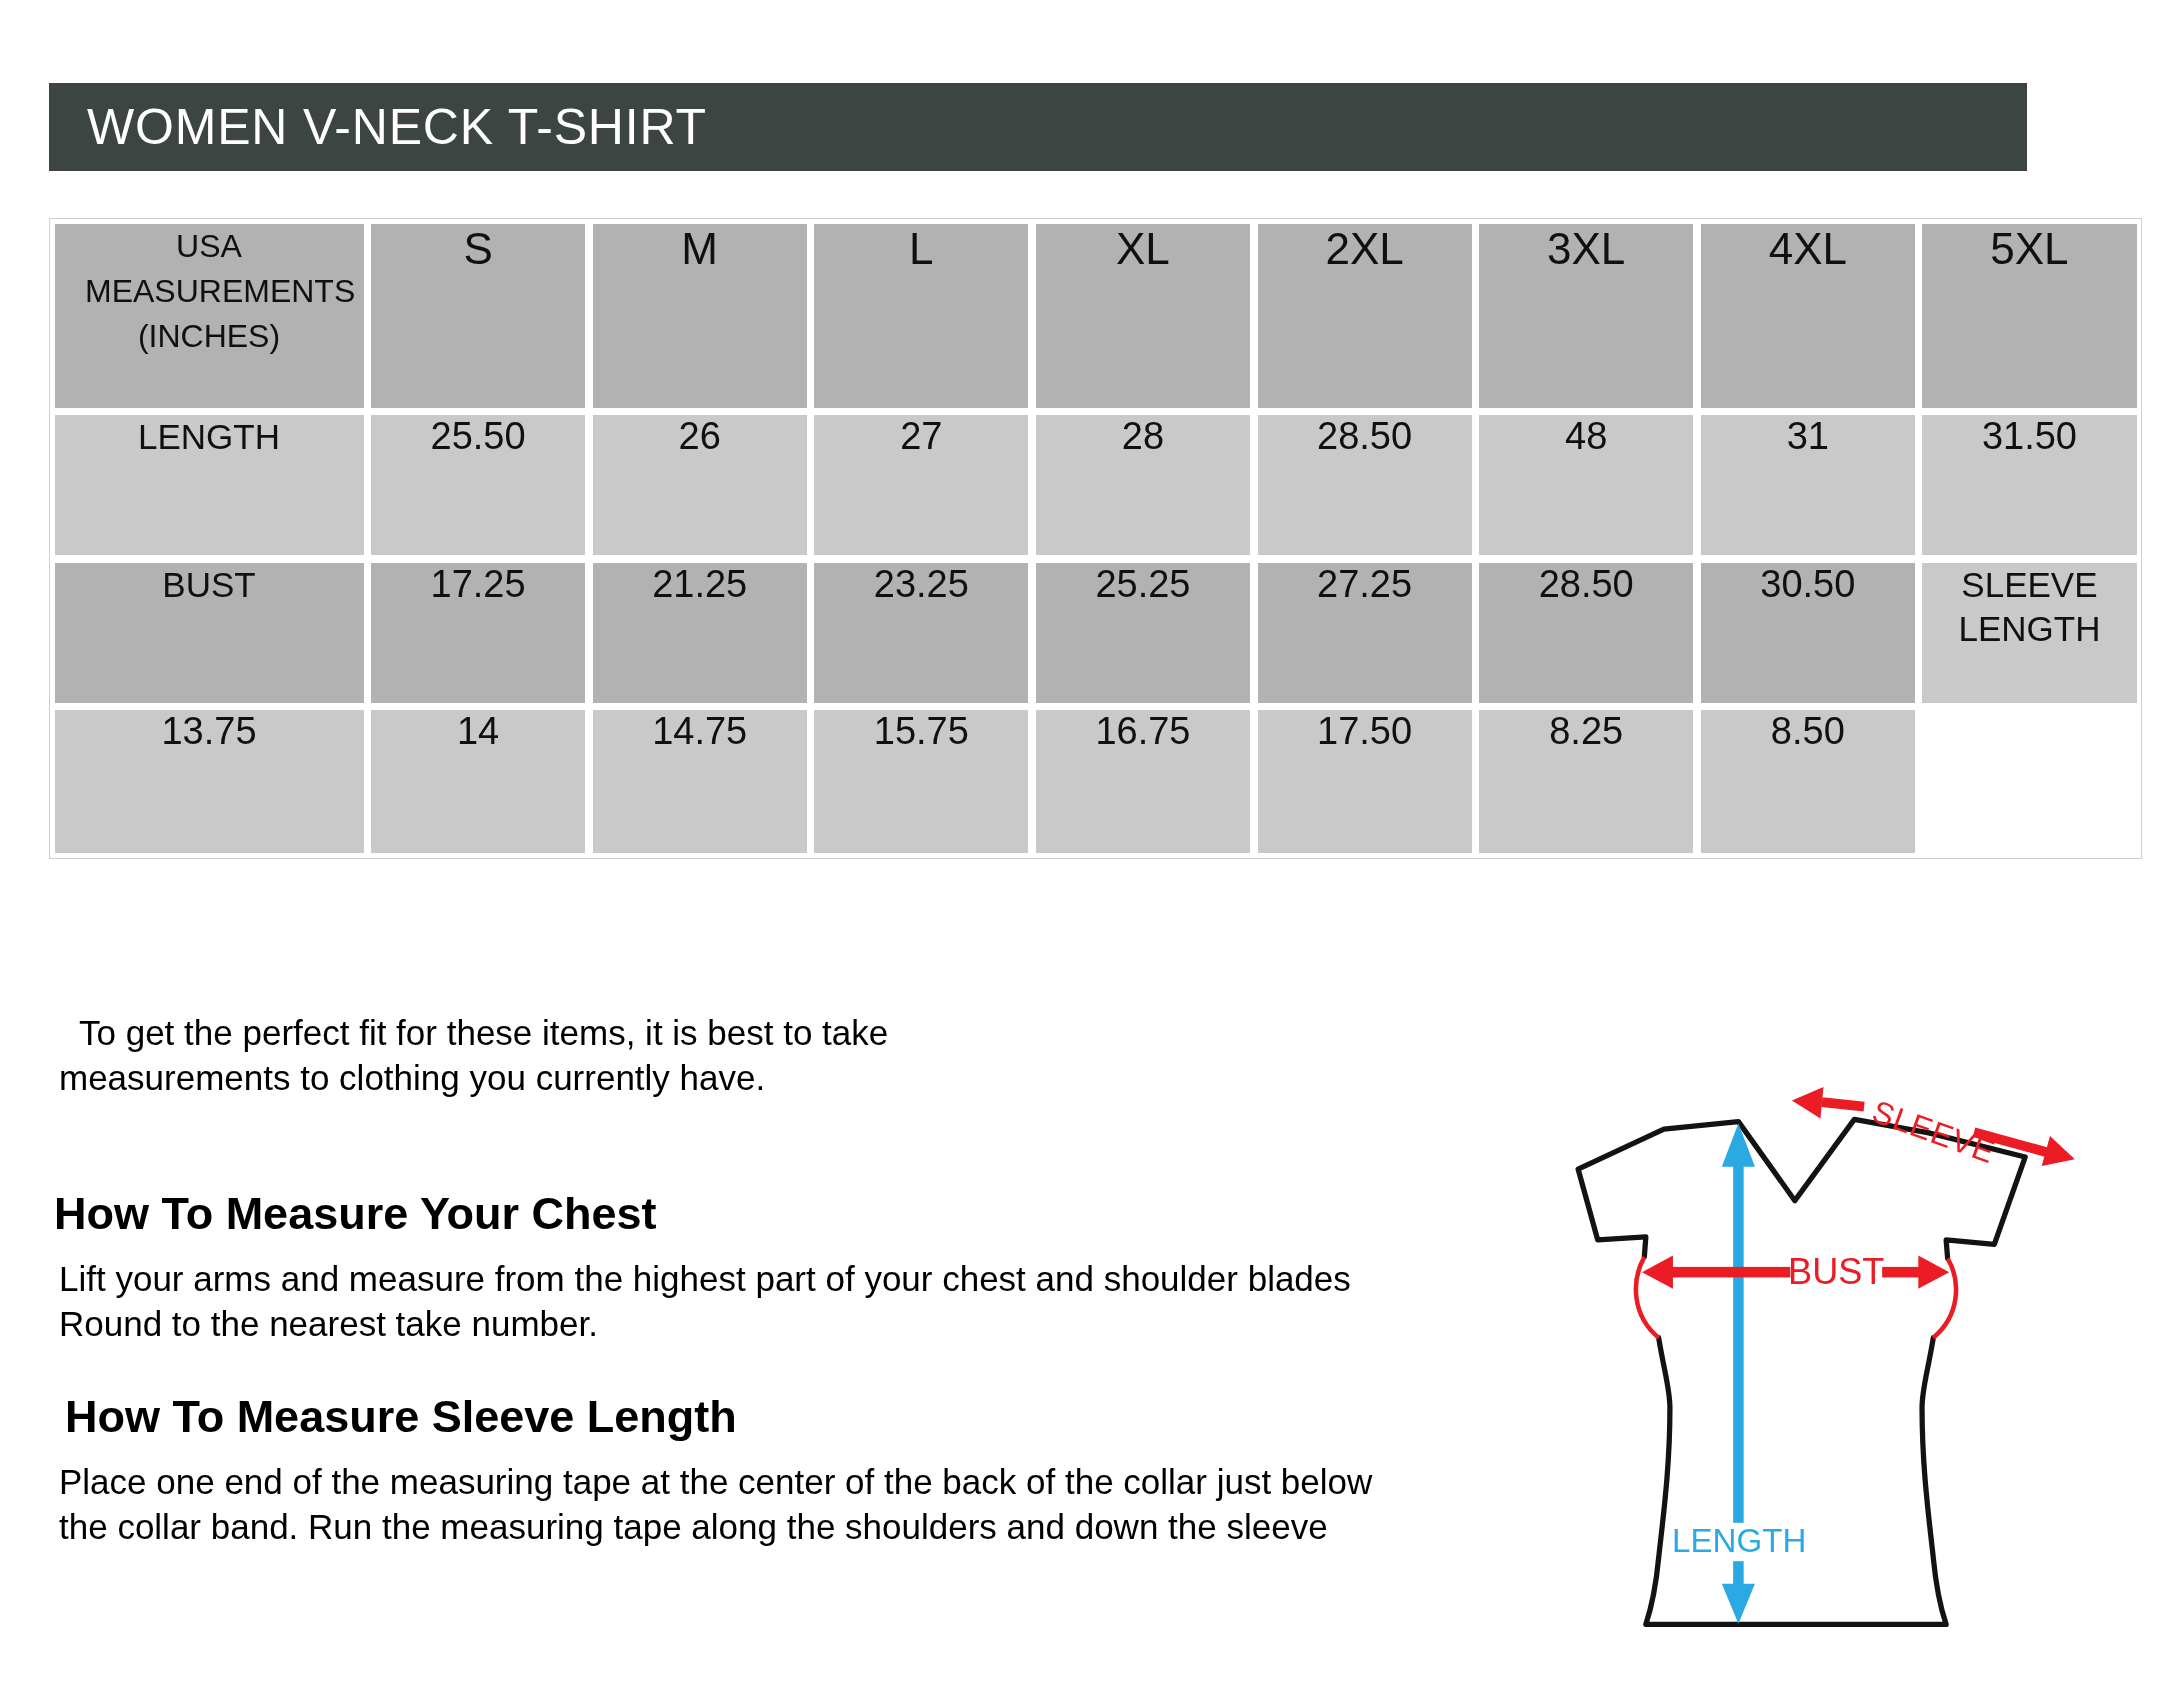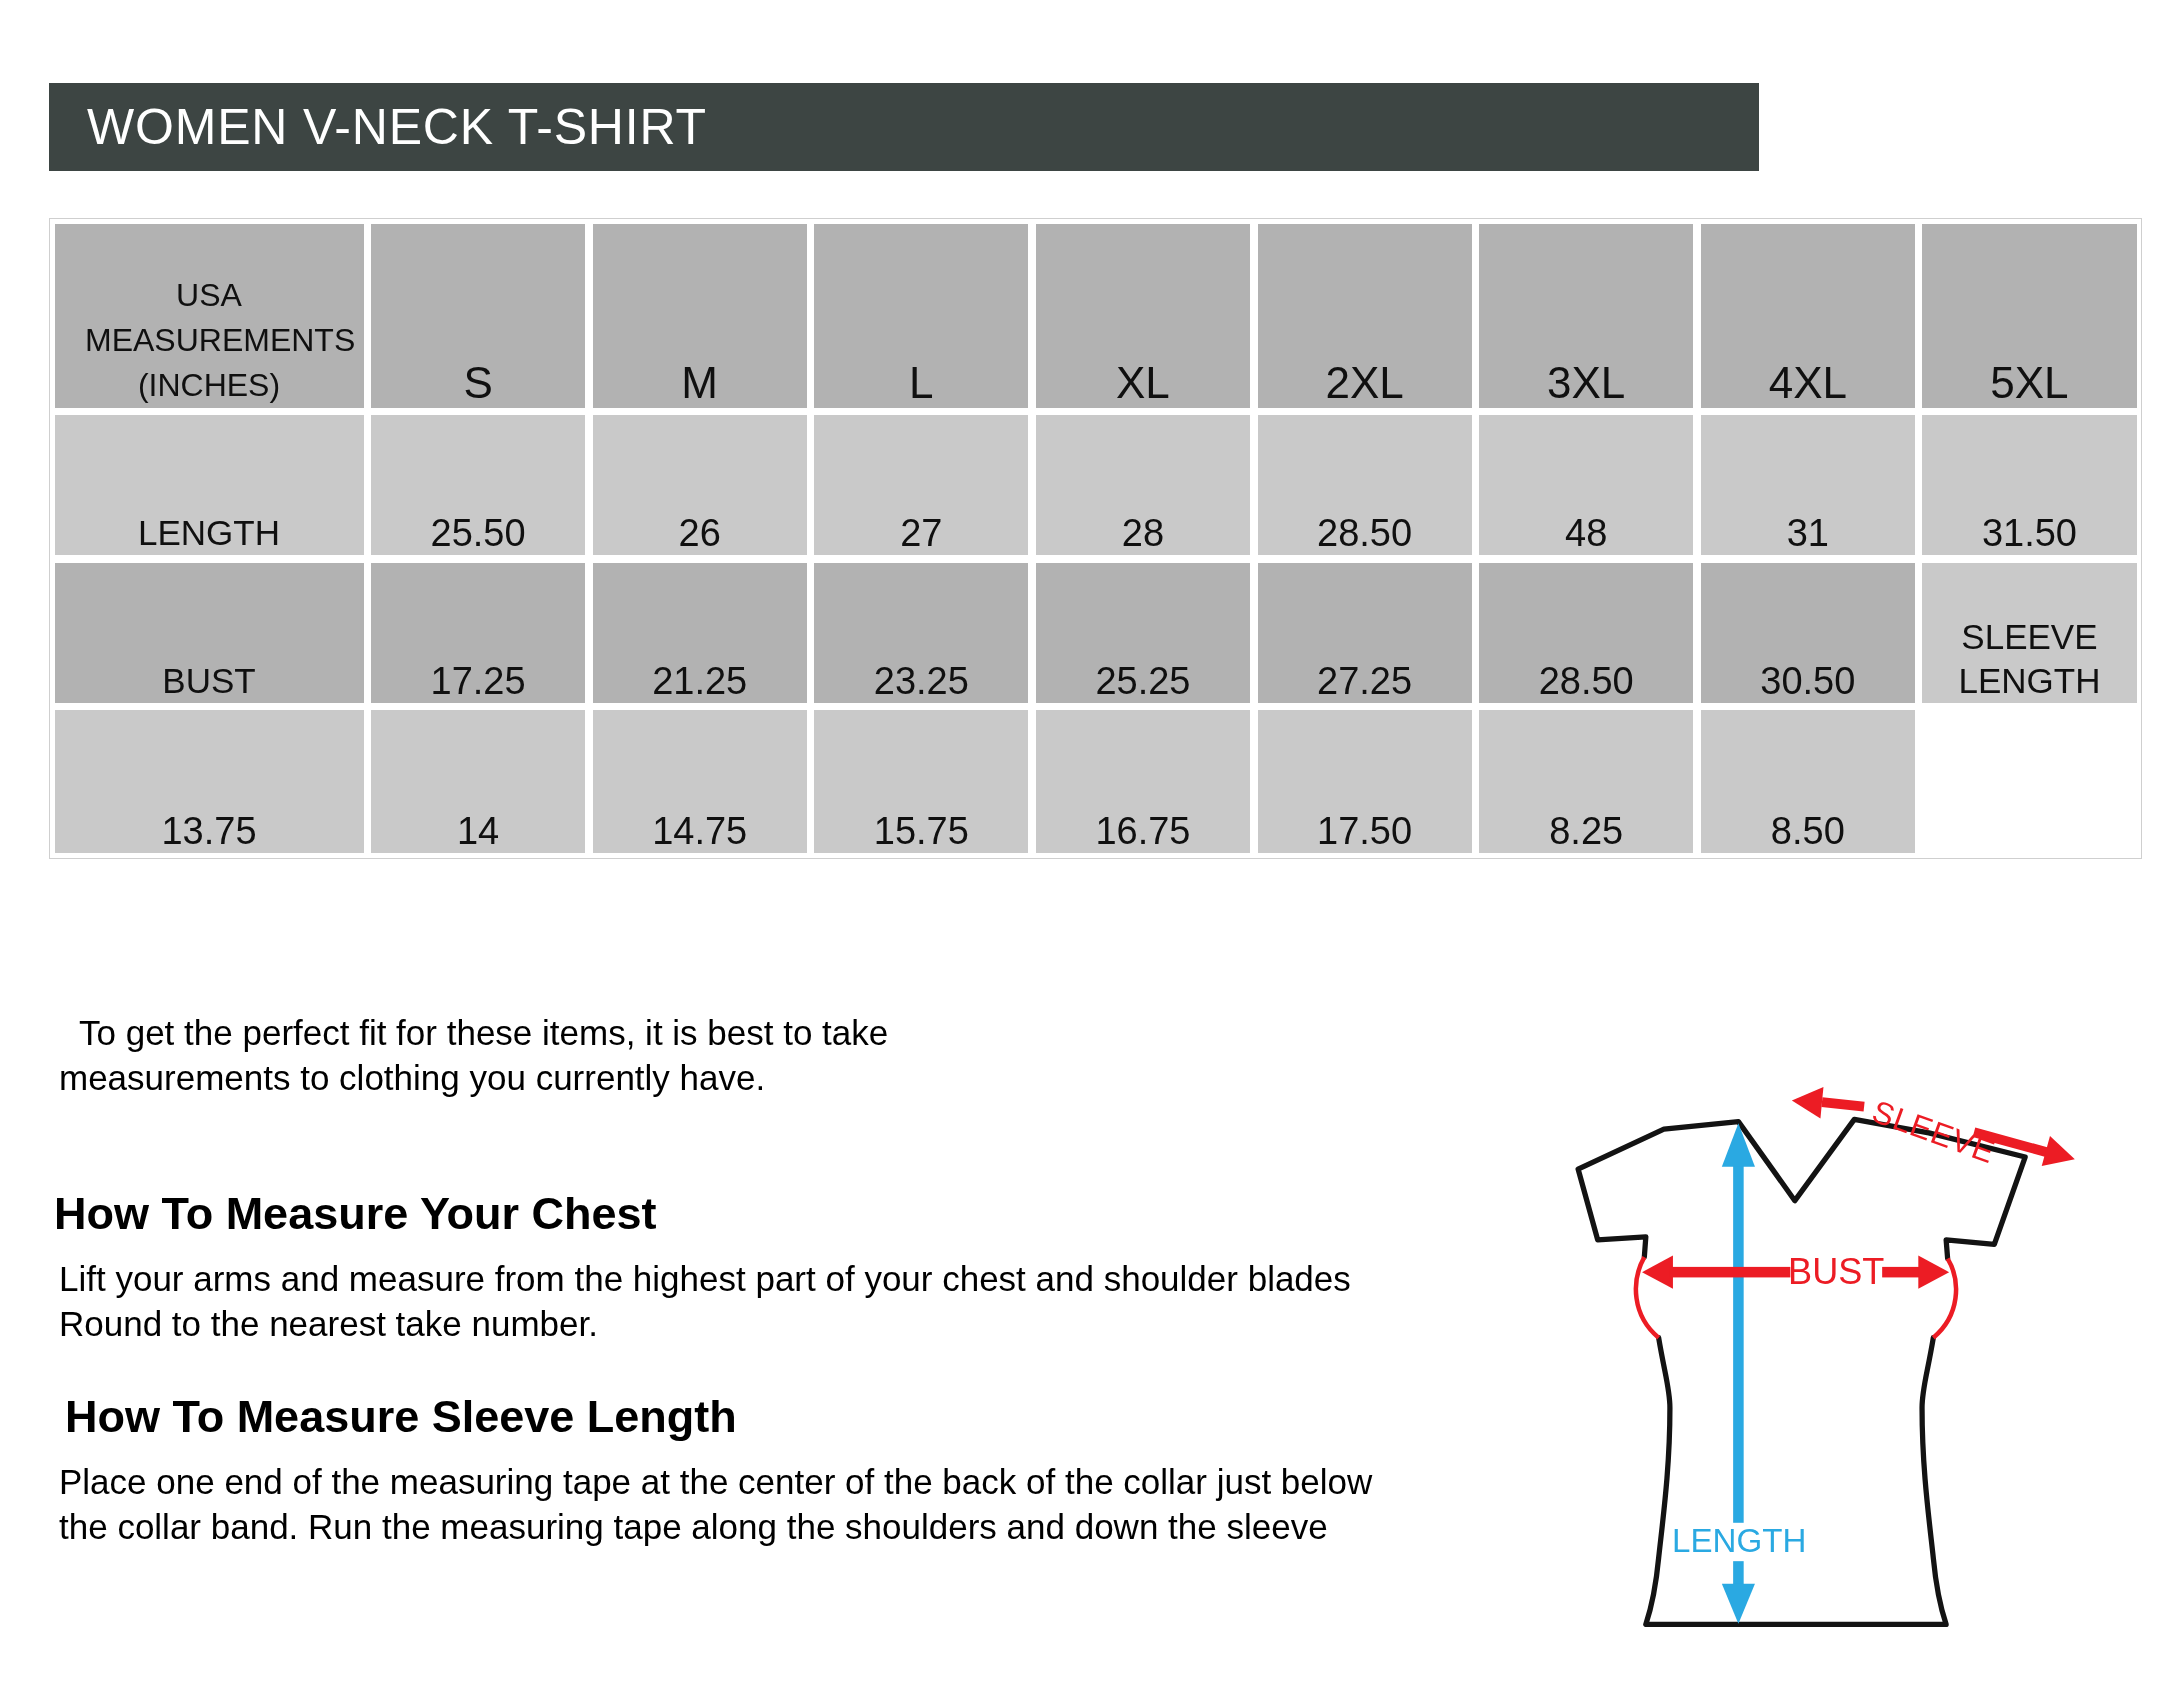--- a/index.html
+++ b/index.html
@@ -2,33 +2,33 @@
 <html style="font-size:12px"><head>
 <meta charset="utf-8">
 <style>
   html,body{margin:0;padding:0;}
   body{
     width:2183px;height:1686px;position:relative;background:#ffffff;
     font-family:"Liberation Sans", sans-serif;color:#111;overflow:hidden;
   }
   
   .titlebar{
-    position:absolute;left:49px;top:83px;width:1710px;height:88px;
+    position:absolute;left:49px;top:83px;width:1978px;height:88px;
     background:#3d4543;color:#ffffff;display:flex;align-items:center;
     padding-left:38px;box-sizing:border-box;font-size:50px;letter-spacing:0.8px;
   }
   
   .sizechart{
     position:absolute;left:49px;top:218px;width:2093px;box-sizing:border-box;
     display:grid;grid-template-columns:309px repeat(8,1fr);
     grid-template-rows:184px 140px 140px 143px;gap:7.5px;
     background:#ffffff;border:1.5px solid #cfcfcf;padding:4.5px;
   }
   .cell{
-    display:flex;align-items:flex-end;justify-content:center;text-align:center;color:#101010;
+    display:flex;align-items:flex-start;justify-content:center;text-align:center;color:#101010;
   }
   .dark{background:#b2b2b2;}
   .light{background:#c9c9c9;}
   .corner{font-size:32px;line-height:45px;}
   .corner span{display:block;max-width:248px;}
   .size{font-size:44px;}
   .rowlabel{font-size:35px;line-height:44px;}
   .rowlabel span{display:block;max-width:181px;}
   .val{font-size:38px;}
   

